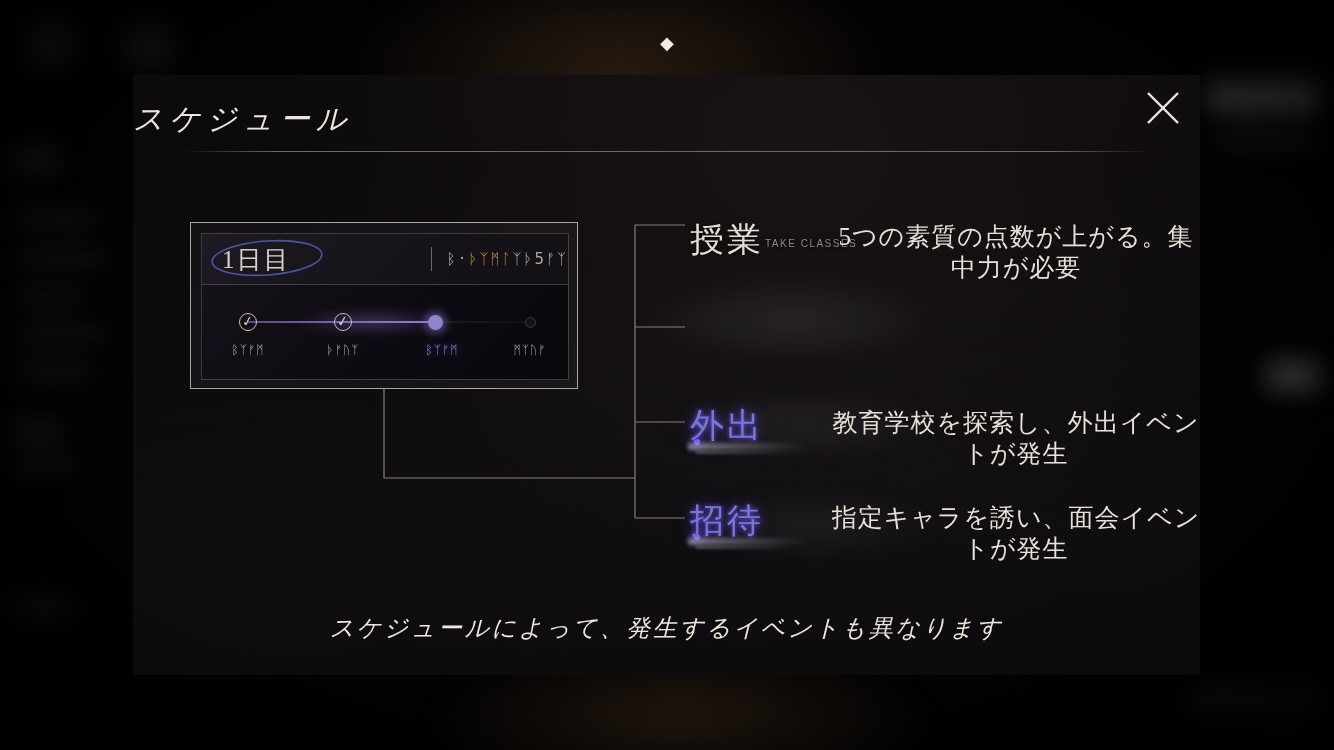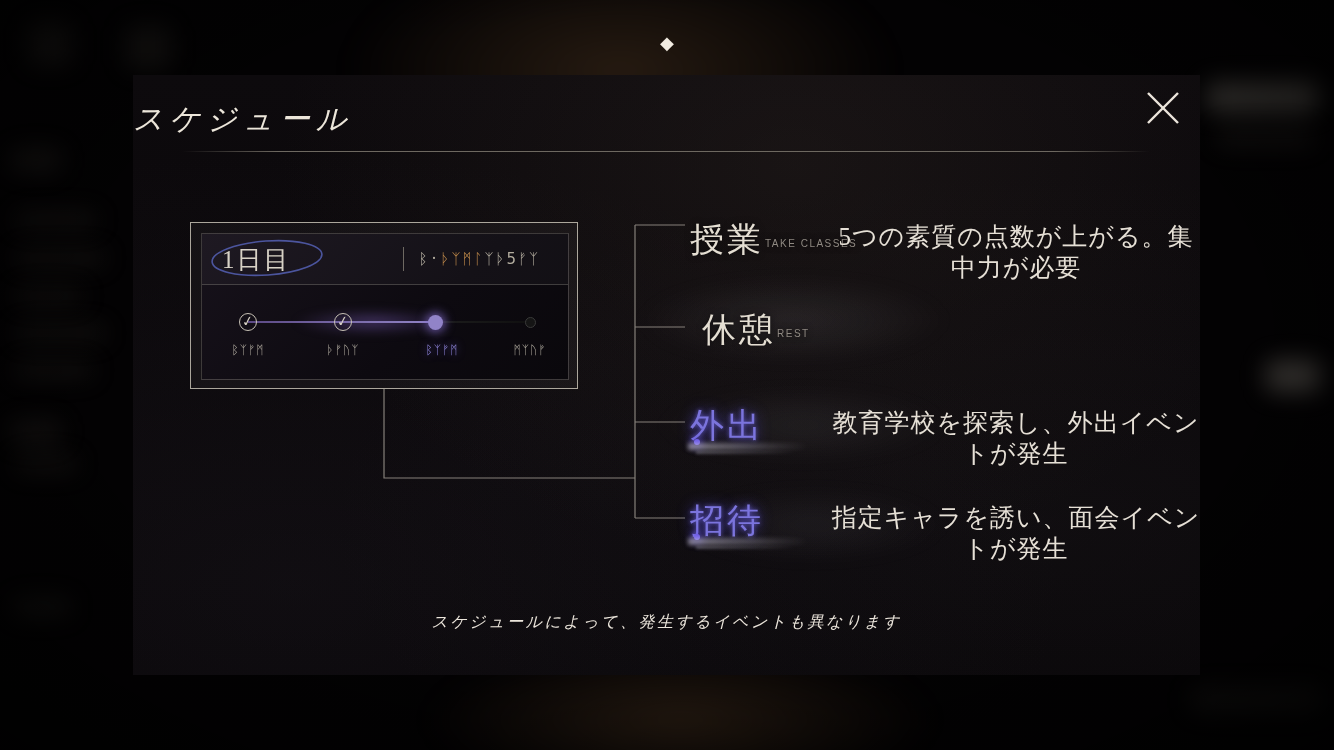--- a/index.html
+++ b/index.html
@@ -42,21 +42,21 @@
     background:rgba(235,230,220,.04);}
   .day-card-inner{position:relative;width:100%;height:100%;
     border:1px solid rgba(125,120,112,.45);
     background:linear-gradient(135deg,#17121b 0%,#0d0a10 60%,#0a080c 100%);}
   .day-card-header{position:relative;height:50px;display:flex;align-items:center;
     border-bottom:1px solid rgba(150,145,138,.35);
     background:rgba(255,255,255,.03);}
   .day-label{position:relative;margin-left:20px;font-size:25px;color:#d8d2c6;letter-spacing:2px;}
   .day-ellipse{position:absolute;left:-14px;top:-7px;pointer-events:none;}
   .header-sep{width:1px;height:24px;background:#6e6962;margin-left:auto;}
-  .runic-title{font-size:15px;letter-spacing:2px;margin:0 28px 0 14px;
+  .runic-title{font-size:15px;letter-spacing:2px;margin:0 0 0 14px;
     font-family:"DejaVu Sans",sans-serif;color:#b3ad9f;white-space:nowrap;text-align:center;}
   .runic-title .r-orange{color:#c08a4a;}
 
   .timeline{position:relative;height:103px;}
   .tl-line{position:absolute;left:46px;top:36px;width:282px;height:2px;
     background:linear-gradient(90deg,#5c4a85 0%,#8d7fc0 60%,#9183c8 66%,#1d1d1d 66.5%,#101010 100%);}
   .tl-glow{position:absolute;left:90px;top:24px;width:160px;height:26px;
     background:radial-gradient(ellipse at center,rgba(125,95,190,.45),transparent 70%);
     filter:blur(5px);}
   .tl-node{position:absolute;top:28px;box-sizing:border-box;}
@@ -92,21 +92,21 @@
     filter:blur(2px);}
   .smoke-streak2{position:absolute;left:6px;top:48px;width:100px;height:3px;
     background:linear-gradient(90deg,rgba(200,196,210,.35),transparent);
     filter:blur(1.5px);}
   .opt-desc{position:absolute;left:140px;top:4px;width:372px;
     font-size:25px;line-height:31px;letter-spacing:1px;color:#e6e0d6;font-weight:400;text-align:center;}
   .row2 .opt-desc{top:10px;}
 
   
   .footer-note{position:absolute;top:537px;left:0;width:100%;text-align:center;
-    font-size:16px;font-style:italic;letter-spacing:2.5px;color:#ece6dc;font-weight:500;}
+    font-size:24px;font-style:italic;letter-spacing:2.5px;color:#ece6dc;font-weight:500;}
 </style>
 </head>
 <body>
 
 <div class="bg-layer">
   <div class="bg-blob blob-warm" style="left:340px;top:-60px;width:560px;height:260px;"></div>
   <div class="bg-blob blob-warm" style="left:420px;top:640px;width:520px;height:160px;"></div>
   <div class="bg-blob blob-gray" style="left:28px;top:22px;width:44px;height:44px;"></div>
   <div class="bg-blob blob-gray" style="left:125px;top:25px;width:46px;height:44px;"></div>
   <div class="bg-blob blob-gray" style="left:10px;top:148px;width:52px;height:24px;"></div>
@@ -184,21 +184,20 @@
     <path d="M502,347 L552,347" fill="none" stroke="#85807a" stroke-width="1.2"></path>
     <path d="M502,443 L552,443" fill="none" stroke="#85807a" stroke-width="1.2"></path>
   </svg>
 
   <div class="option-row row1">
     <div class="opt-label"><span>授業</span><span class="opt-sublabel">TAKE CLASSES</span></div>
     <div class="opt-desc">5つの素質の点数が上がる。集中力が必要</div>
   </div>
 
   <div class="option-row row2">
-    <div class="opt-label"><span>休憩</span><span class="opt-sublabel">REST</span></div>
   </div>
 
   <div class="option-row row3 highlight">
     <div class="opt-label"><span>外出</span></div>
     <div class="glow-dot"></div>
     <div class="smoke-streak"></div>
     <div class="smoke-streak2"></div>
     <div class="opt-desc">教育学校を探索し、外出イベントが発生</div>
   </div>
 

